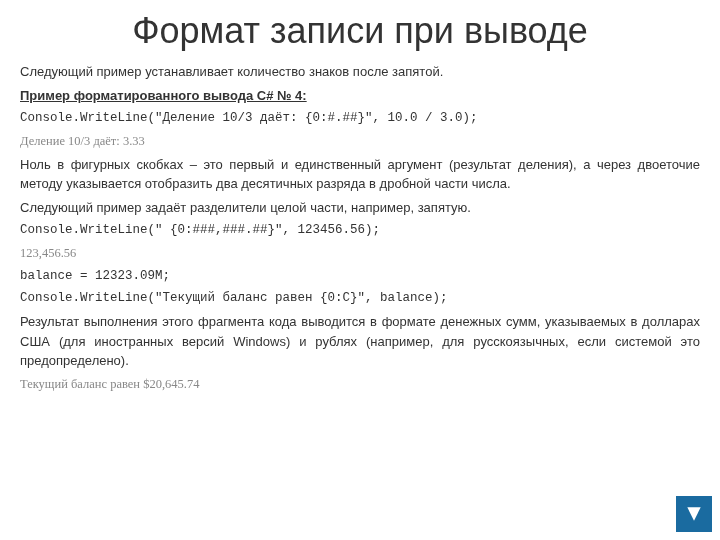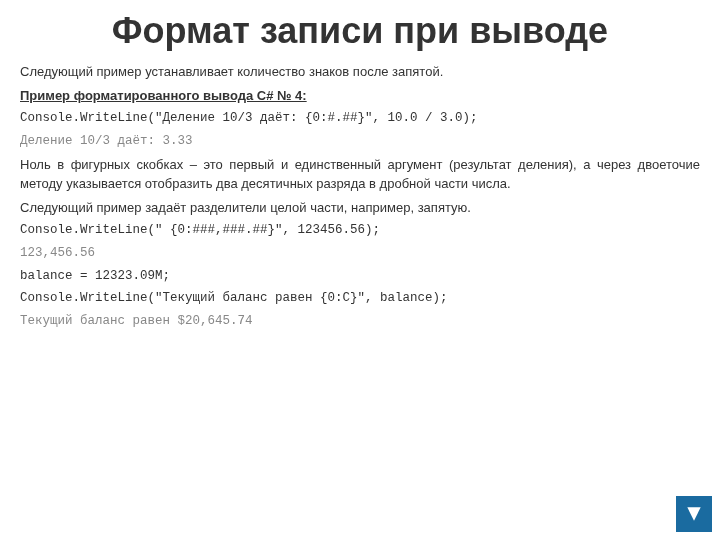--- a/index.html
+++ b/index.html
@@ -21,21 +21,21 @@
       width: 720px;
       height: 540px;
       background: #ffffff;
       padding: 10px 20px 10px 20px;
       position: relative;
     }
 
     .title {
       font-family: Arial, sans-serif;
       font-size: 36px;
-      font-weight: bold;
+      font-weight: normal;
       color: #333333;
       text-align: center;
       margin-bottom: 10px;
       letter-spacing: 0px;
     }
 
     .content {
       font-family: Arial, sans-serif;
       font-size: 13px;
       color: #333333;
@@ -54,21 +54,21 @@
 
     .code-block {
       font-family: 'Courier New', Courier, monospace;
       font-size: 12.5px;
       color: #333333;
       margin: 2px 0;
     }
 
     .gray-text {
       color: #888888;
-      font-family: Liberation Mono, monospace;
+      font-family: Liberation Serif, serif;
       font-size: 12.5px;
     }
 
     .corner-icon {
       position: absolute;
       bottom: 8px;
       right: 8px;
       width: 36px;
       height: 36px;
       background: #1a6ba0;
@@ -110,20 +110,21 @@
     <p class="code-block">Console.WriteLine(" {0:###,###.##}", 123456.56);</p>
 
     <p class="gray-text">123,456.56</p>
 
 
 
     <p class="code-block">balance = 12323.09M;</p>
 
     <p class="code-block">Console.WriteLine("Текущий баланс равен {0:C}", balance);</p>
 
+    <p>Результат выполнения этого фрагмента кода выводится в формате денежных сумм, указываемых в долларах США (для иностранных версий Windows) и рублях (например, для русскоязычных, если системой это предопределено).</p>
 
     <p class="gray-text">Текущий баланс равен $20,645.74</p>
 
   </div>
 
   <div class="corner-icon">
     <svg viewBox="0 0 24 24">
       <polygon points="12,4 20,20 4,20" transform="rotate(180,12,12)"></polygon>
     </svg>
   </div>

